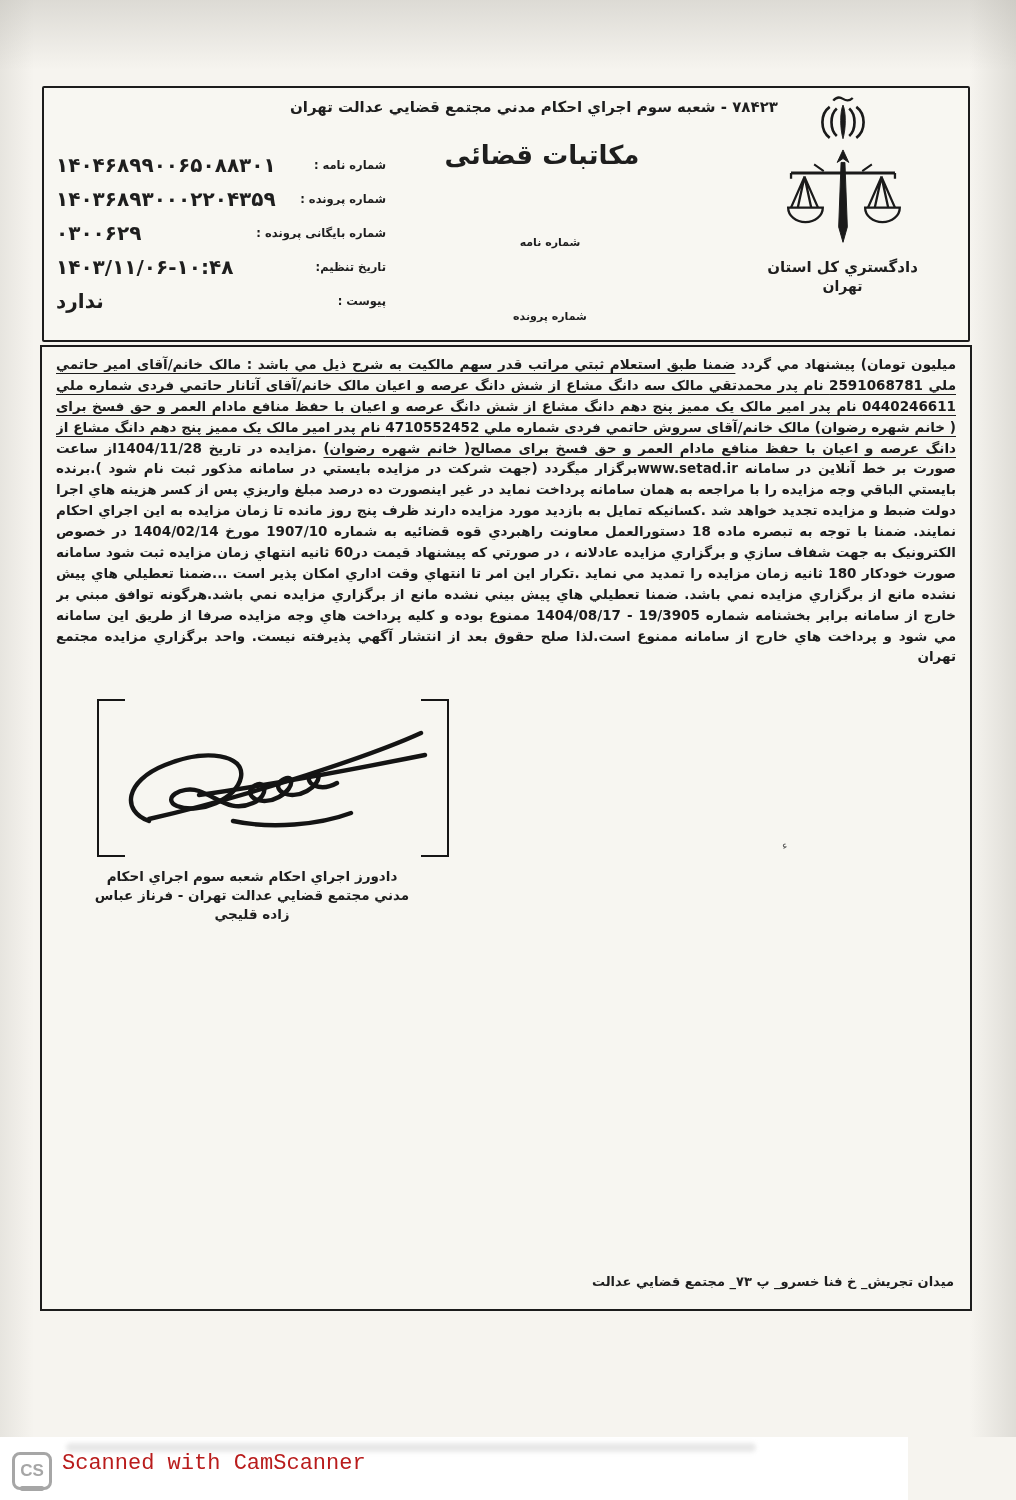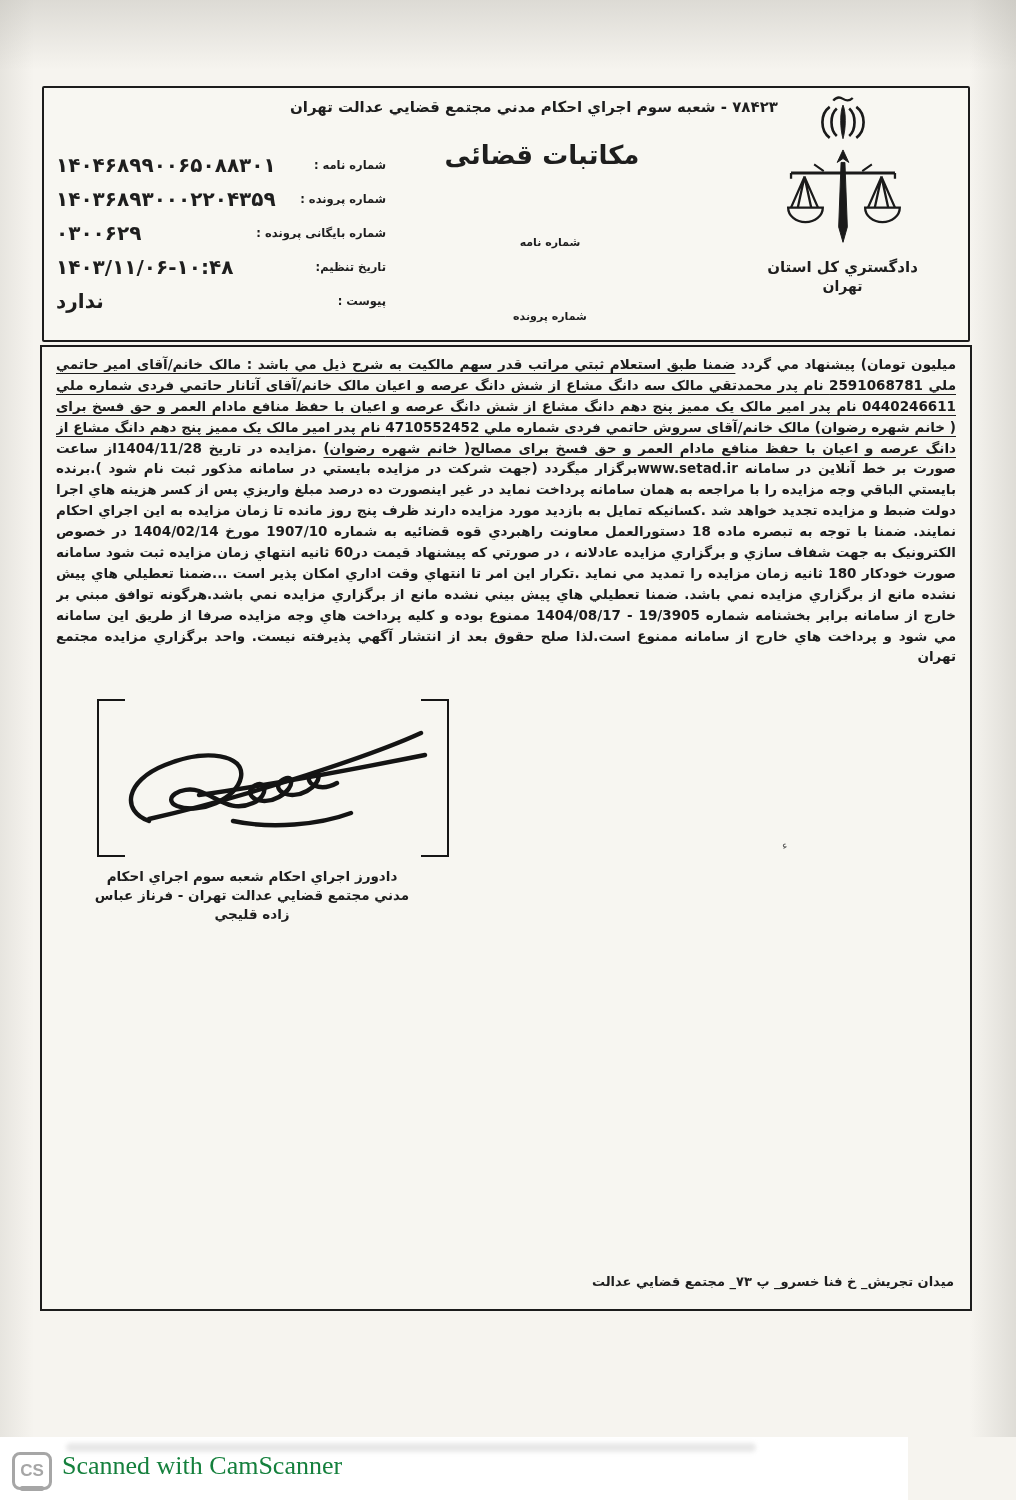--- a/index.html
+++ b/index.html
@@ -43,21 +43,21 @@
   .sig-frame svg{position:absolute;left:6px;top:4px;}
   .sig-caption{position:absolute;left:28px;top:520px;width:364px;text-align:center;direction:rtl;font-size:13.5px;font-weight:700;line-height:19px;}
   .speck{position:absolute;left:740px;top:492px;font-size:11px;color:#5a5a5a;transform:rotate(-12deg);}
   .addr{position:absolute;right:16px;bottom:20px;direction:rtl;font-size:13px;font-weight:700;}
   
   .cs-bar{position:absolute;left:0;top:1437px;width:908px;height:63px;background:#ffffff;}
   .smudge{position:absolute;left:66px;top:6px;width:690px;height:9px;background:rgba(150,150,148,.22);border-radius:5px;filter:blur(2px);}
   .cs-badge{position:absolute;left:12px;top:15px;width:34px;height:32px;border:3px solid #a6a6a6;border-radius:8px;
             color:#a6a6a6;font-weight:700;font-size:17px;line-height:32px;text-align:center;font-family:"Liberation Sans",sans-serif;}
   .cs-badge::after{content:"";position:absolute;left:5px;bottom:-4px;width:24px;height:5px;background:#a6a6a6;border-radius:2px;}
-  .cs-text{position:absolute;left:62px;top:14px;font-size:26px;color:#15803d;font-family:Liberation Serif, serif;}
+  .cs-text{position:absolute;left:62px;top:14px;font-size:22px;color:#b91c1c;font-family:Liberation Mono, monospace;}
 </style>
 </head>
 <body>
 
 <div class="page ink">
 
   <div class="hdr-box">
     <div class="branch-line">۷۸۴۲۳ - شعبه سوم اجراي احكام مدني مجتمع قضايي عدالت تهران</div>
     <div class="doc-title">مكاتبات قضائی</div>
     <div class="center-lbl letter">شماره نامه</div>

